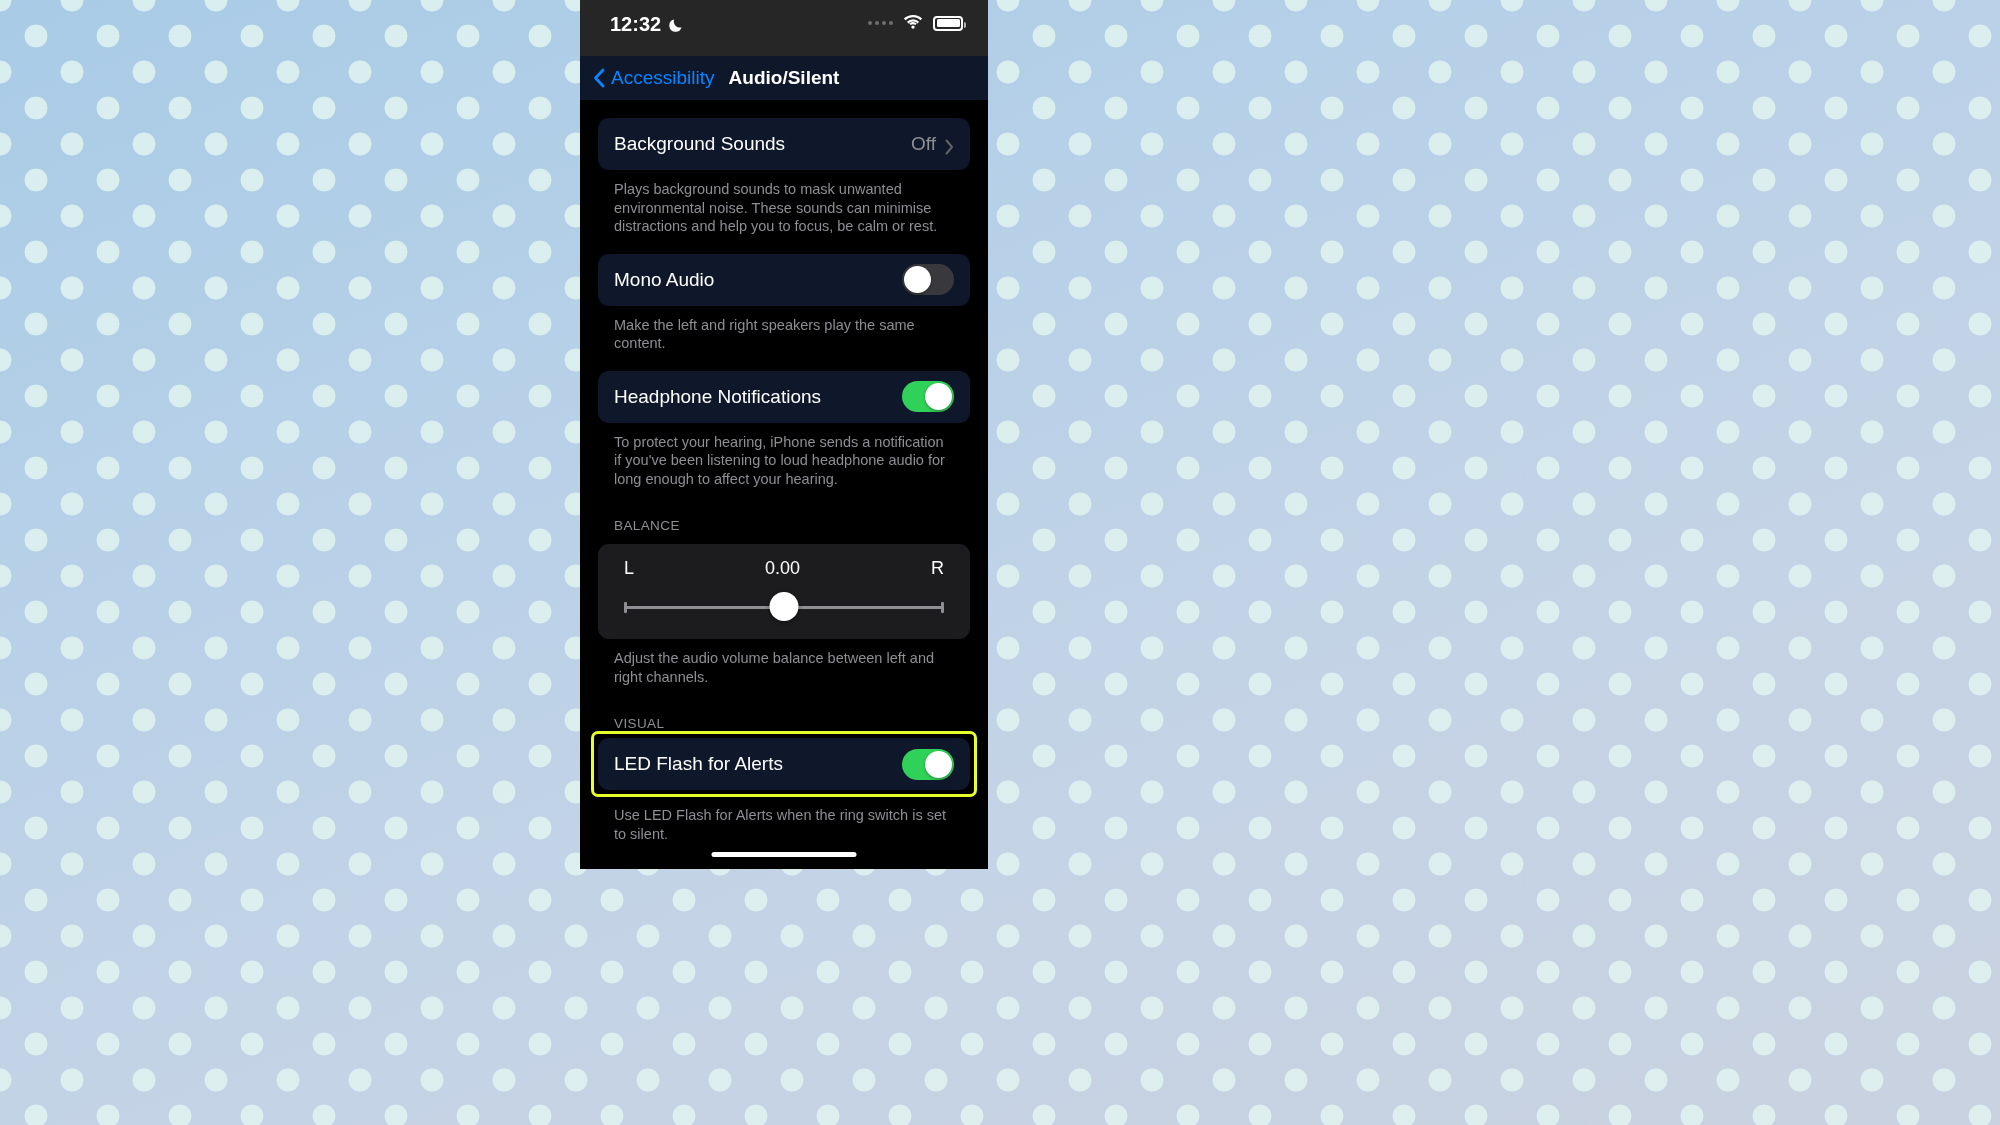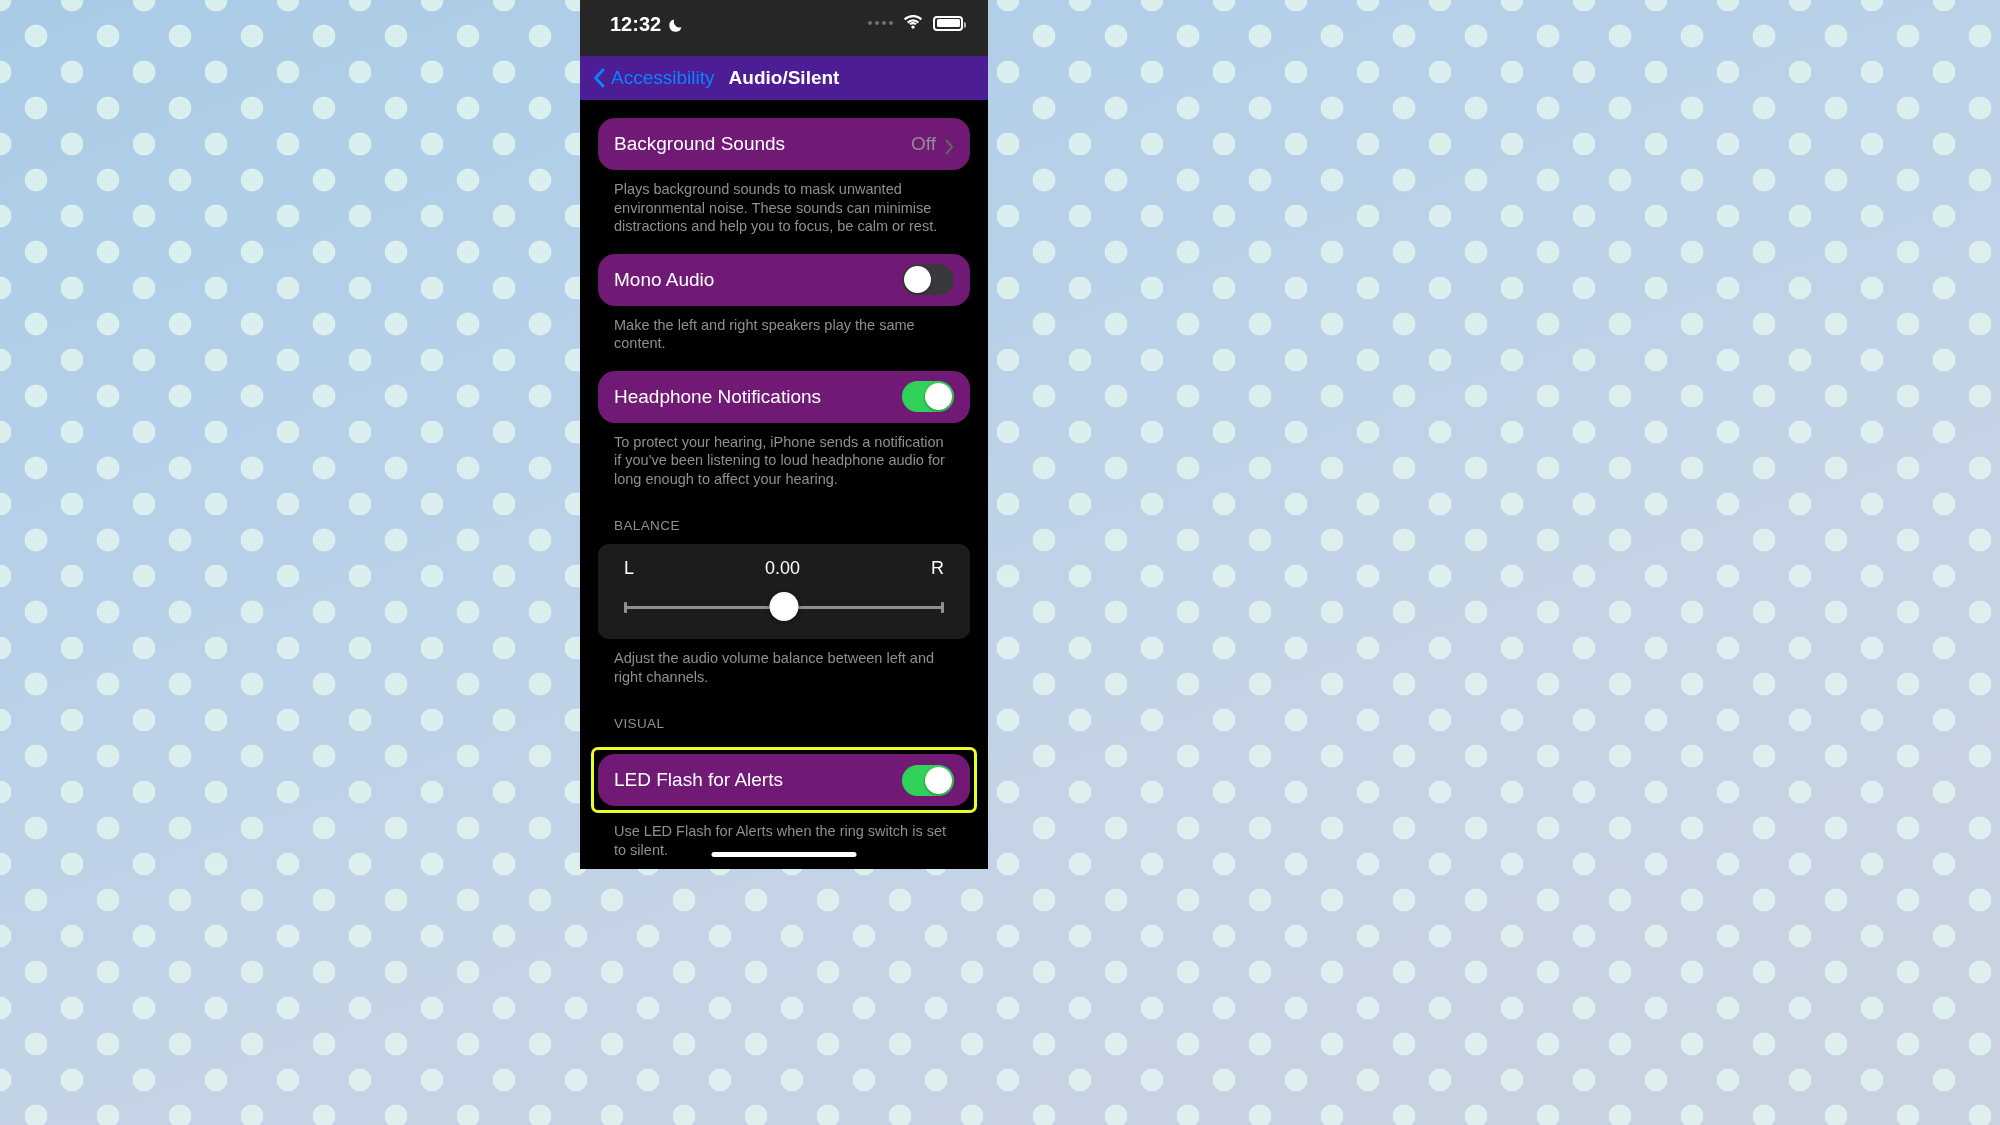--- a/index.html
+++ b/index.html
@@ -49,38 +49,38 @@
   }
   .battery::after {
     content:""; position:absolute; right:-5px; top:4px;
     width:2.5px; height:6px; background:rgba(255,255,255,.65);
     border-radius:0 2px 2px 0;
   }
   .battery i { display:block; margin:1.5px; width:23px; height:8px; background:#fff; border-radius:1.5px; }
 
   
   .navbar {
-    height:44px; background:#4c1d95;
+    height:44px; background:#0f172a;
     display:flex; align-items:center; position:relative;
   }
   .nav-back {
     display:flex; align-items:center; gap:6px;
     margin-left:13px; color:#0a84ff; font-size:19px;
     cursor:pointer;
   }
   .nav-title {
     position:absolute; left:0; right:0; text-align:center;
     color:#fff; font-size:19px; font-weight:bold;
     pointer-events:none;
   }
 
   
   .content { padding:0 18px; background:#000; height:calc(1125px - 100px); position:relative; }
   .card {
-    background:#701a75; border-radius:17px; margin-top:18px; overflow:hidden;
+    background:#0f172a; border-radius:11px; margin-top:18px; overflow:hidden;
   }
   .row {
     height:52px; display:flex; align-items:center; justify-content:space-between;
     padding:0 16px; position:relative;
   }
   .row + .row::before {
     content:""; position:absolute; left:16px; right:0; top:0; height:1px; background:#3a3a3c;
   }
   .row-label { color:#fff; font-size:19px; }
   .row-right { display:flex; align-items:flex-end; gap:9px; }
@@ -119,21 +119,21 @@
   }
   .slider-track::before { left:0; }
   .slider-track::after { right:0; }
   .slider-knob {
     position:absolute; top:-3px; left:50%; transform:translateX(-50%);
     width:29px; height:29px; border-radius:50%; background:#fff;
     box-shadow:0 1px 4px rgba(0,0,0,.5); cursor:pointer;
   }
 
   
-  #visual-card-wrap { position:relative; margin-top:16px; }
+  #visual-card-wrap { position:relative; margin-top:0; }
   #highlight-box {
     position:absolute; left:-7px; right:-7px; top:-7px; bottom:-7px;
     border:3px solid #e8ff2a; border-radius:7px; pointer-events:none;
   }
 
   .home-indicator {
     position:absolute; bottom:12px; left:50%; transform:translateX(-50%);
     width:145px; height:5px; border-radius:3px; background:#fff;
   }
 </style>

